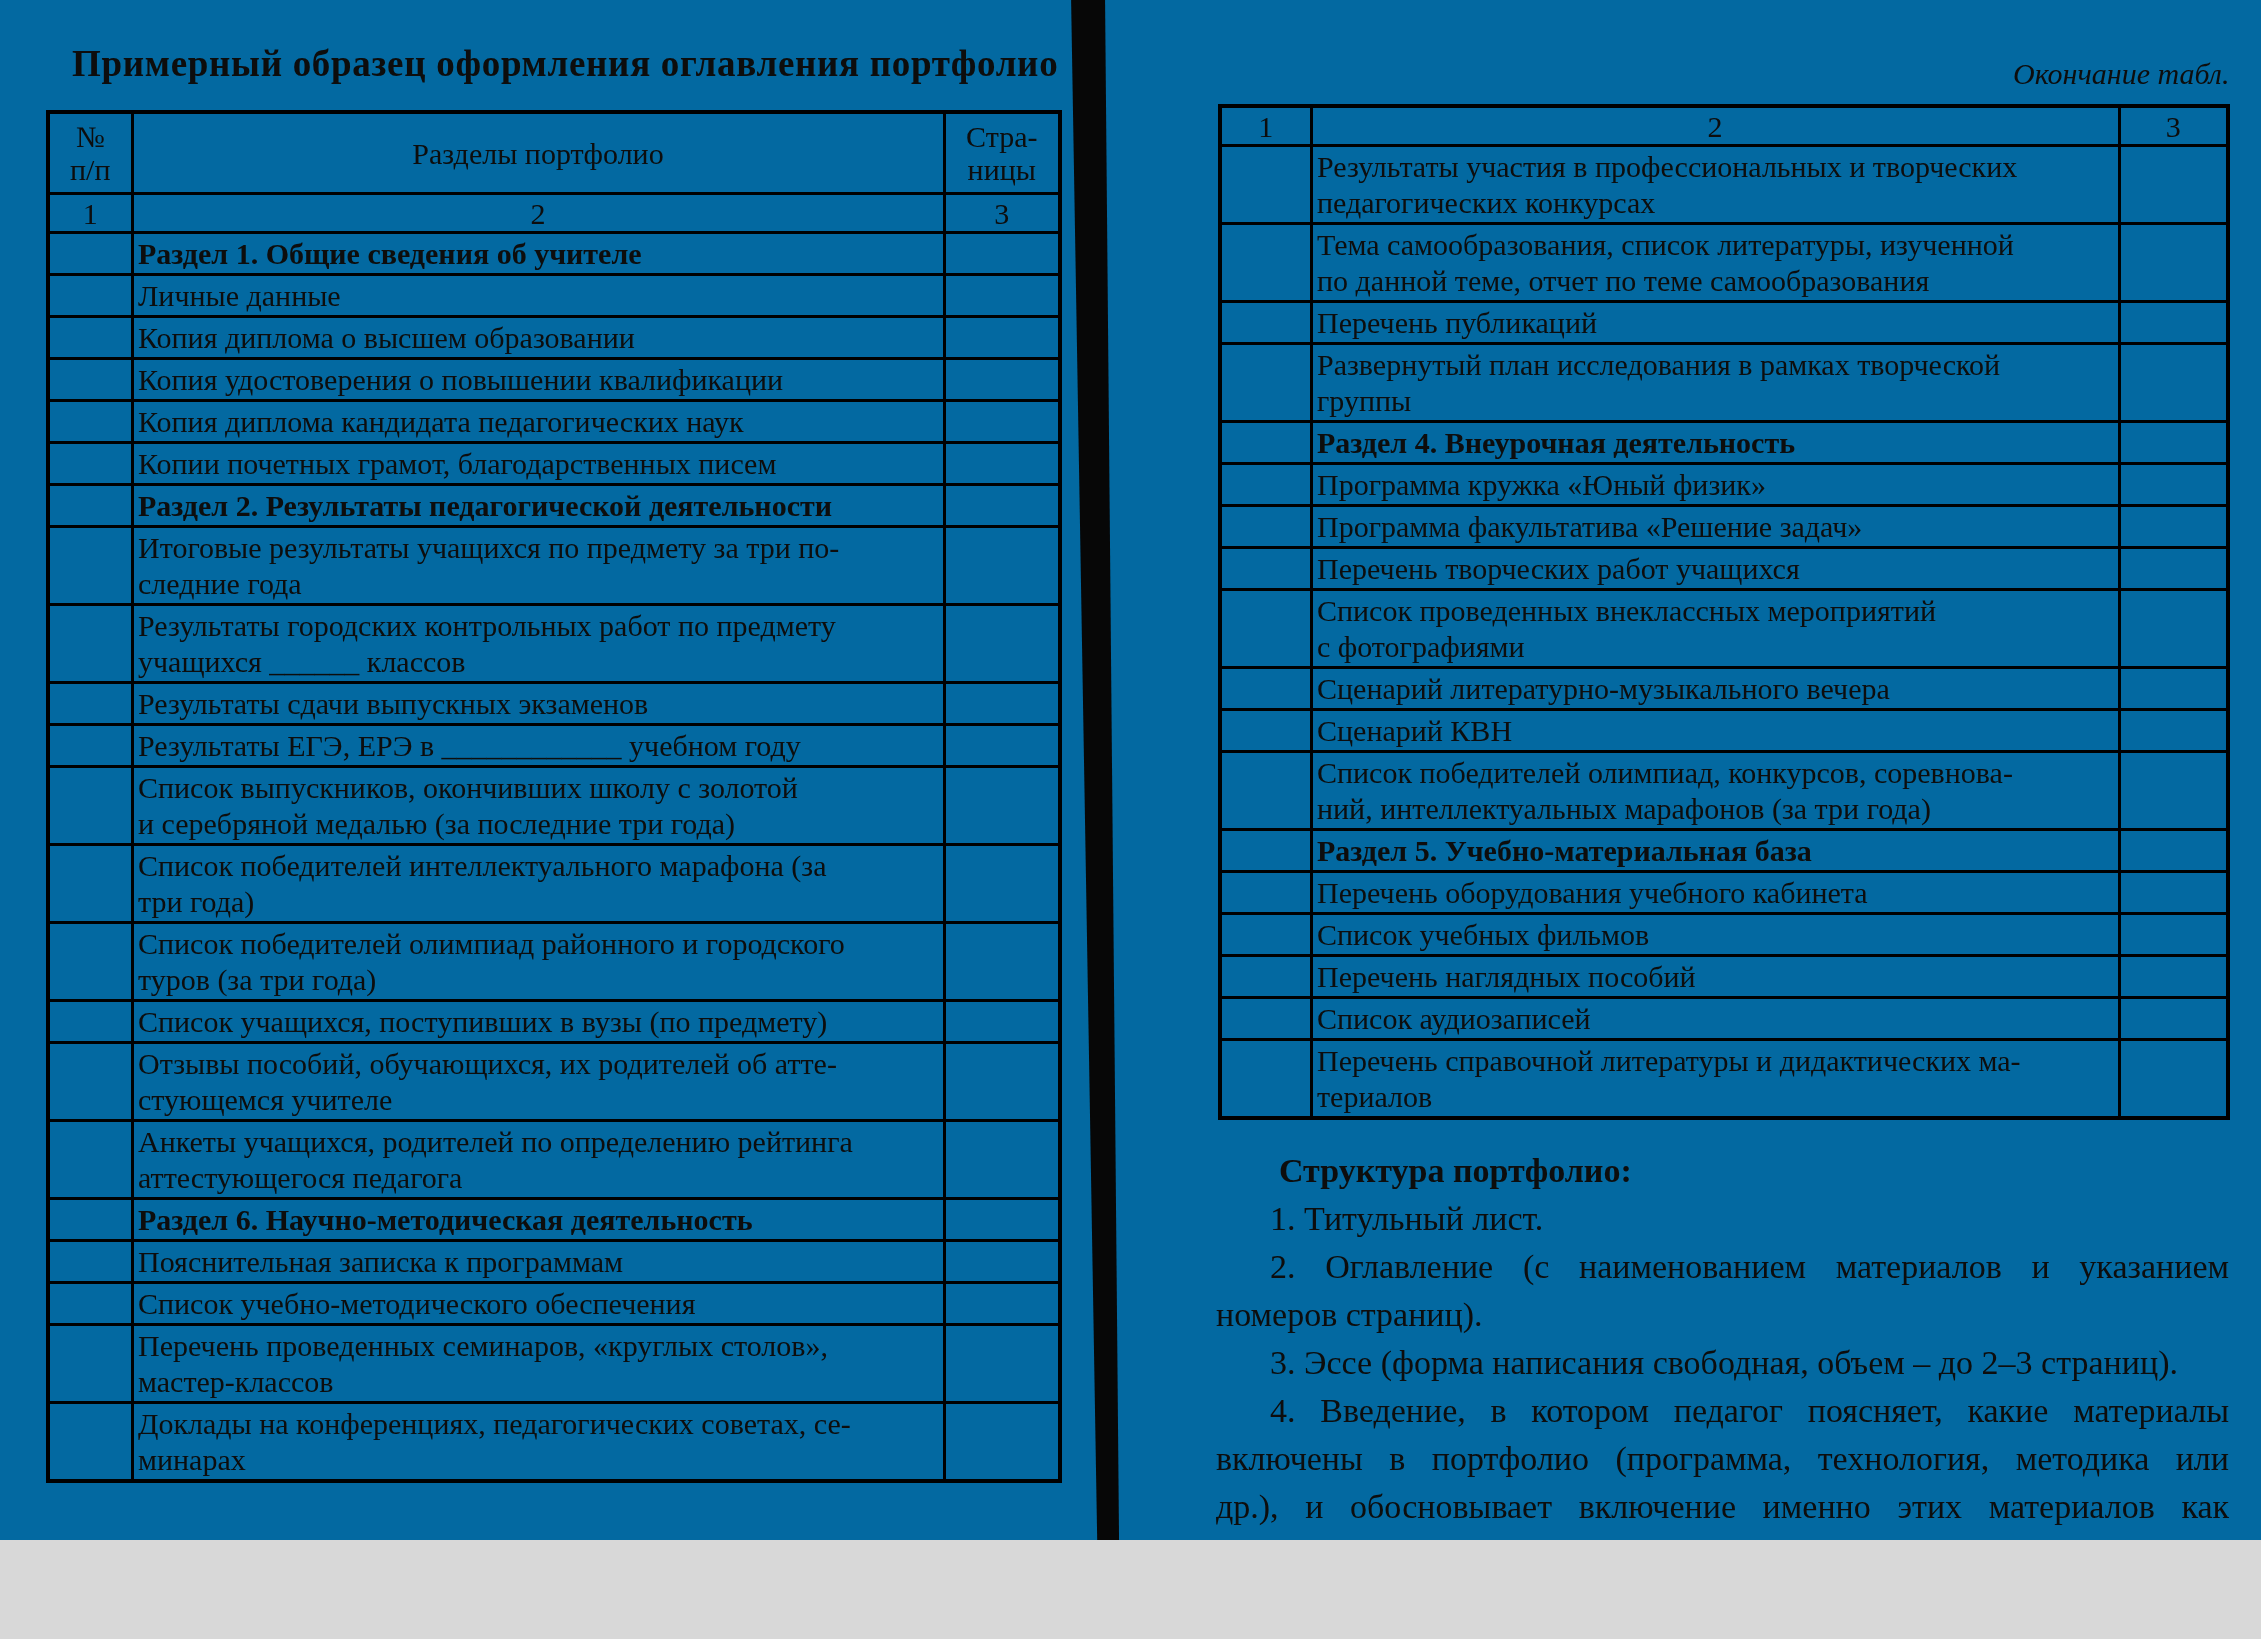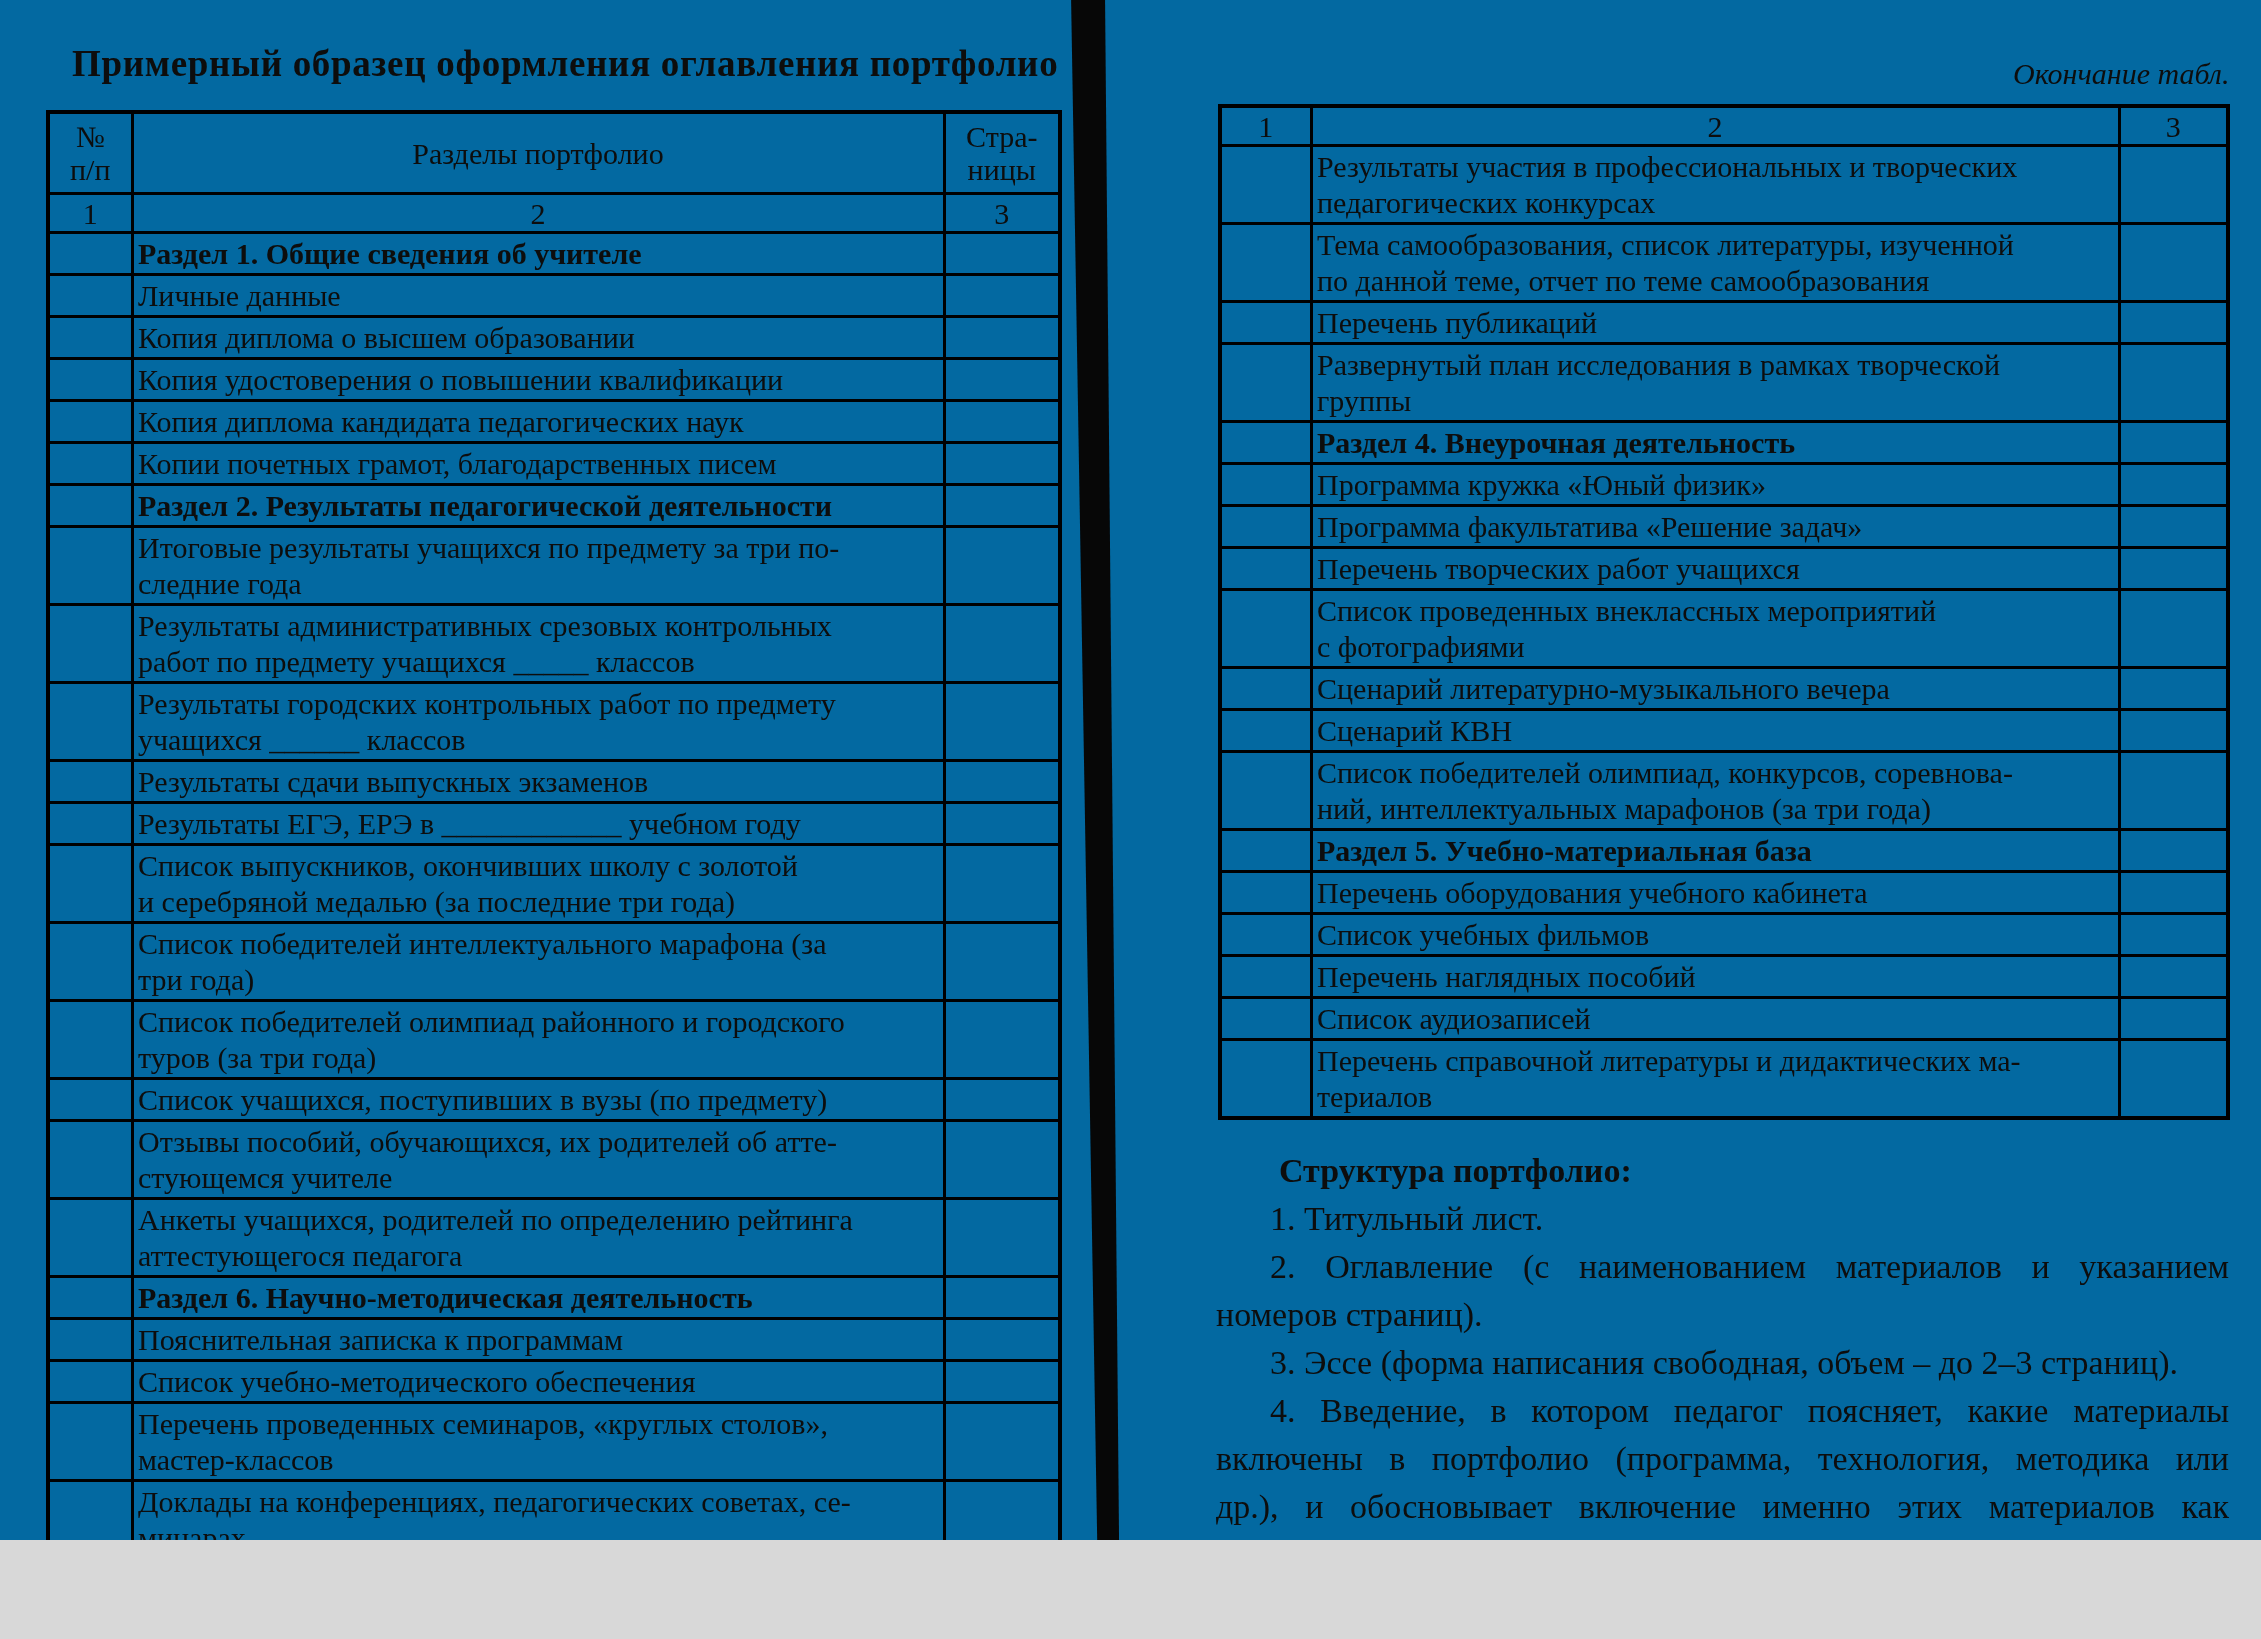--- a/index.html
+++ b/index.html
@@ -98,26 +98,20 @@
           <td class="c-pages"></td>
         </tr>
         <tr>
           <td class="c-num"></td>
           <td class="c-text">Итоговые результаты учащихся по предмету за три по-
 следние года</td>
           <td class="c-pages"></td>
         </tr>
         <tr>
           <td class="c-num"></td>
-          <td class="c-text">Результаты административных срезовых контрольных
-работ по предмету учащихся _____ классов</td>
-          <td class="c-pages"></td>
-        </tr>
-        <tr>
-          <td class="c-num"></td>
           <td class="c-text">Результаты городских контрольных работ по предмету
 учащихся ______ классов</td>
           <td class="c-pages"></td>
         </tr>
         <tr>
           <td class="c-num"></td>
           <td class="c-text">Результаты сдачи выпускных экзаменов</td>
           <td class="c-pages"></td>
         </tr>
         <tr>

